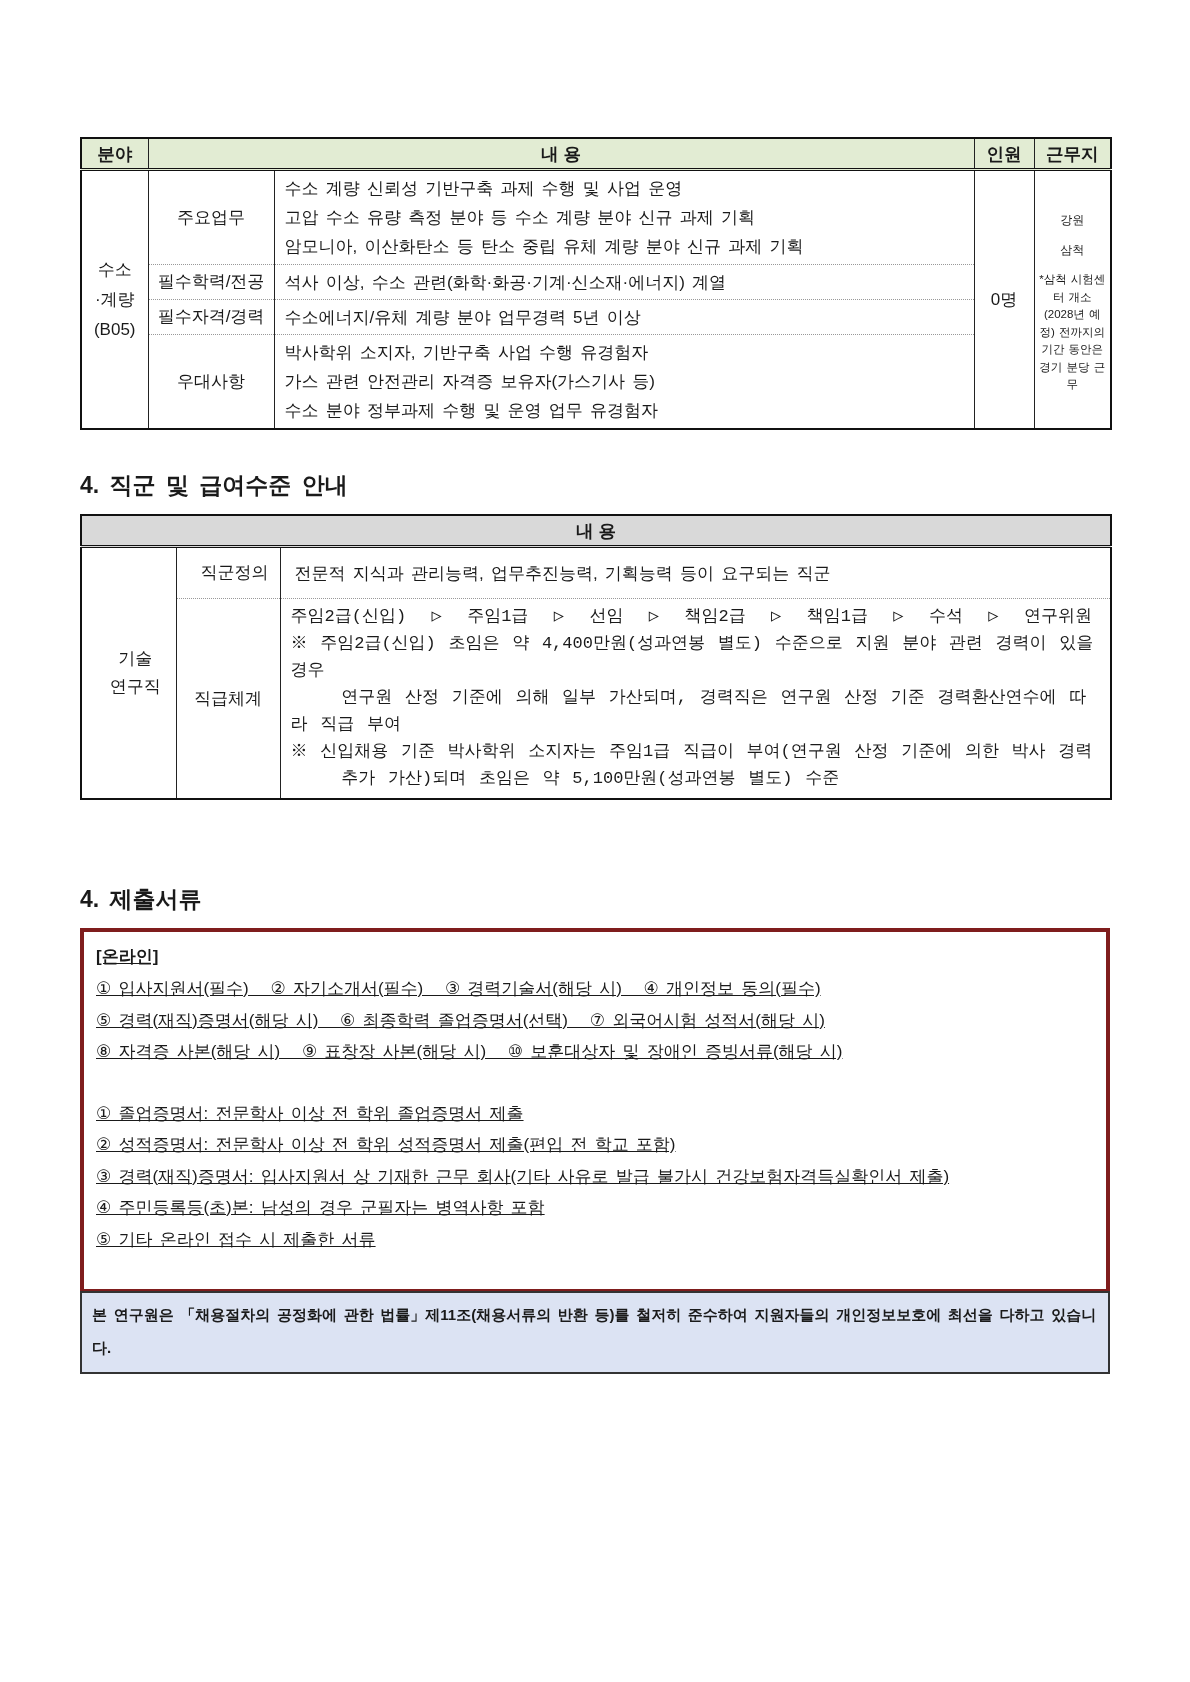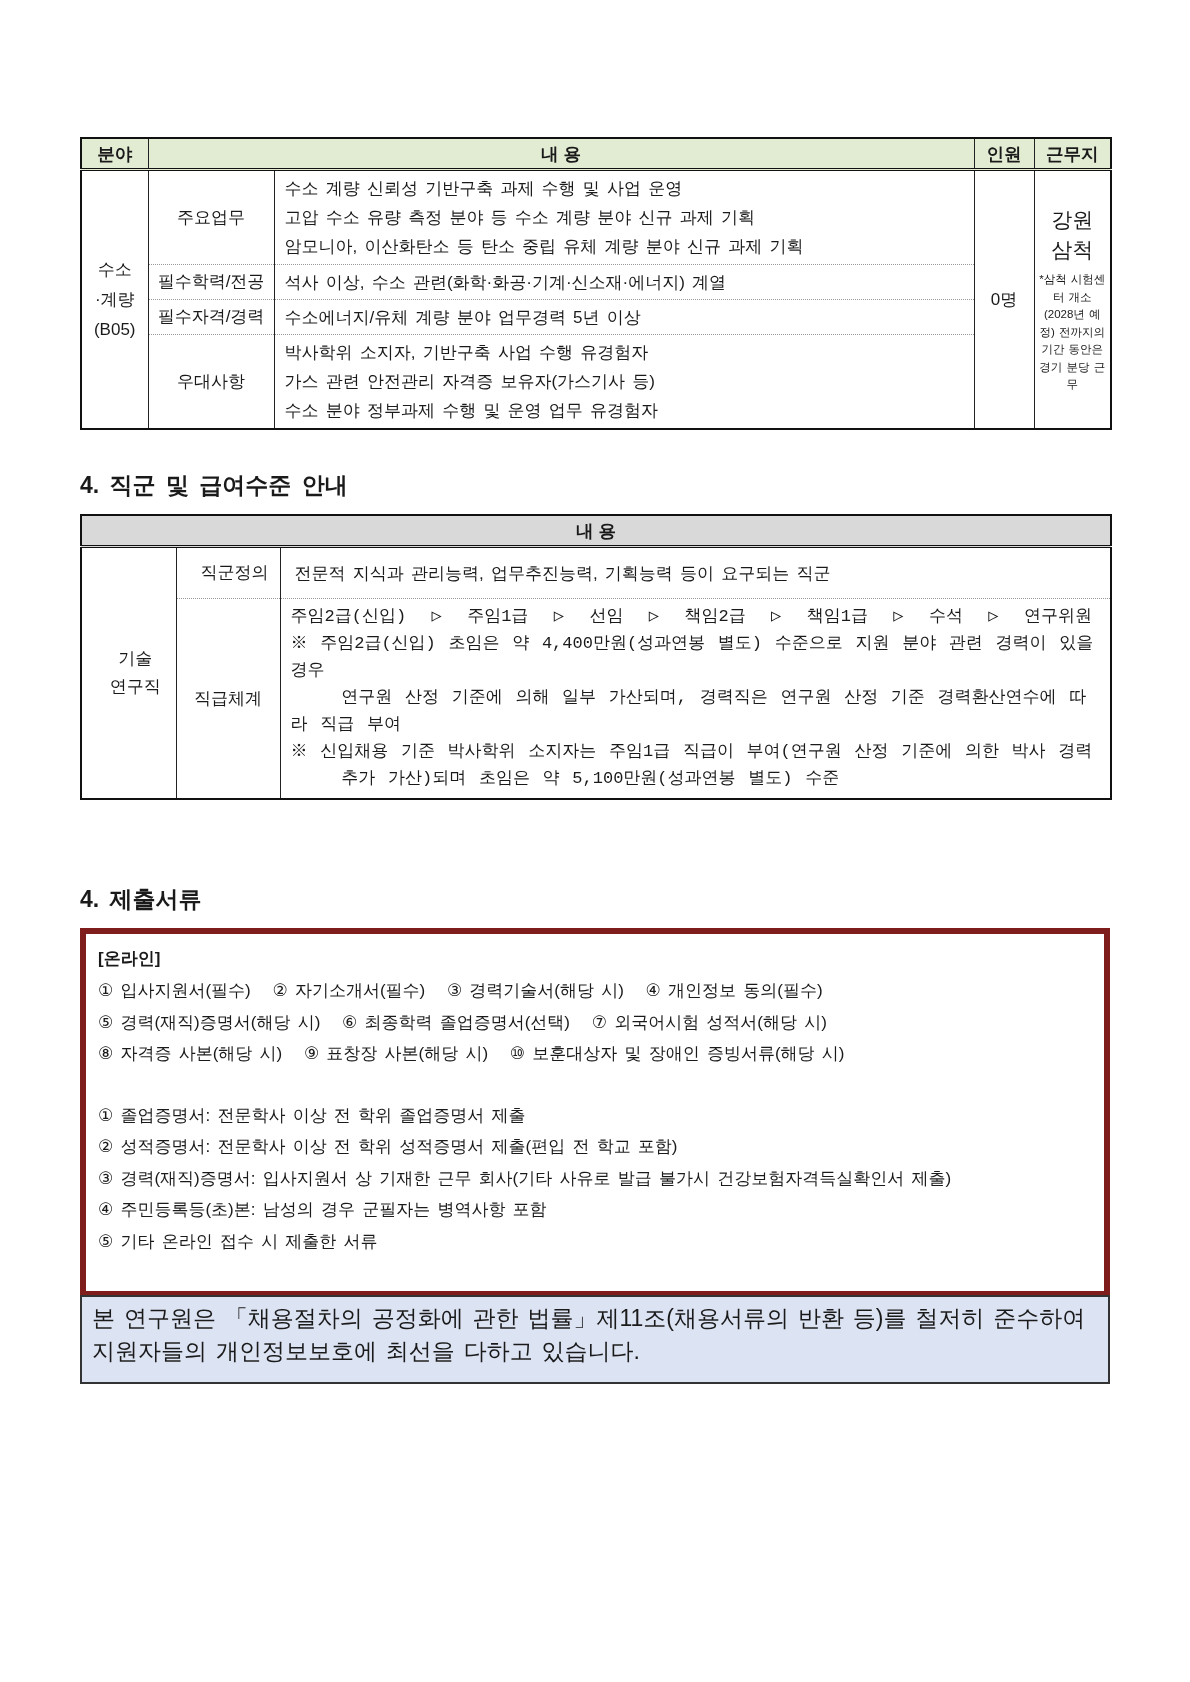--- a/index.html
+++ b/index.html
@@ -68,21 +68,21 @@
   .content-cell {
     text-align: left;
     padding: 2px 8px 2px 10px;
     line-height: 29px;
     word-spacing: 2.5px;
   }
   .r-tall td { height: 89px; }
   .r-short td { height: 30px; }
   .headcount-cell { font-size: 17px; }
   .location-cell { padding: 4px 2px; }
-  .loc-main { font-size: 21px; line-height: 30px; text-align: center; }
+  .loc-main { font-size: 12px; line-height: 30px; text-align: center; }
   .loc-note {
     font-size: 11.5px;
     line-height: 17.5px;
     text-align: center;
     margin-top: 6px;
     word-spacing: 1px;
   }
 
   .group-cell { line-height: 28px; }
   .t2 .row-def td { height: 46px; padding-left: 14px; }
@@ -94,40 +94,41 @@
     font-weight: bold;
     margin: 40px 0 13px 0;
     word-spacing: 4px;
   }
   .sec-title.sec4 { margin-top: 84px; }
 
   
   .submit-box {
     box-sizing: border-box;
     width: 1030px;
-    border: 6px solid #7f1d1d;
+    border: 4px solid #7f1d1d;
     padding: 8px 12px 4px 12px;
     font-size: 17px;
     word-spacing: 2.5px;
+    text-decoration: underline;
   }
   .bold-line { font-weight: bold; line-height: 33px; }
   .box-lines { line-height: 31.5px; }
   .gap { height: 30px; }
   .note-line { line-height: 31px; }
 
   .highlight-box {
     box-sizing: border-box;
     width: 1030px;
     margin-top: -2px;
     border: 2px solid #333;
     background: #dce3f3;
-    font-size: 23px;
-    font-weight: normal;
+    font-size: 15px;
+    font-weight: bold;
     line-height: 33px;
-    padding: 5px 10px 14px 10px;
+    padding: 5px 10px 8px 10px;
     word-spacing: 2.5px;
   }
 </style>
 </head>
 <body>
 
 <div class="page">
 
   <table class="t1">
     <colgroup>

